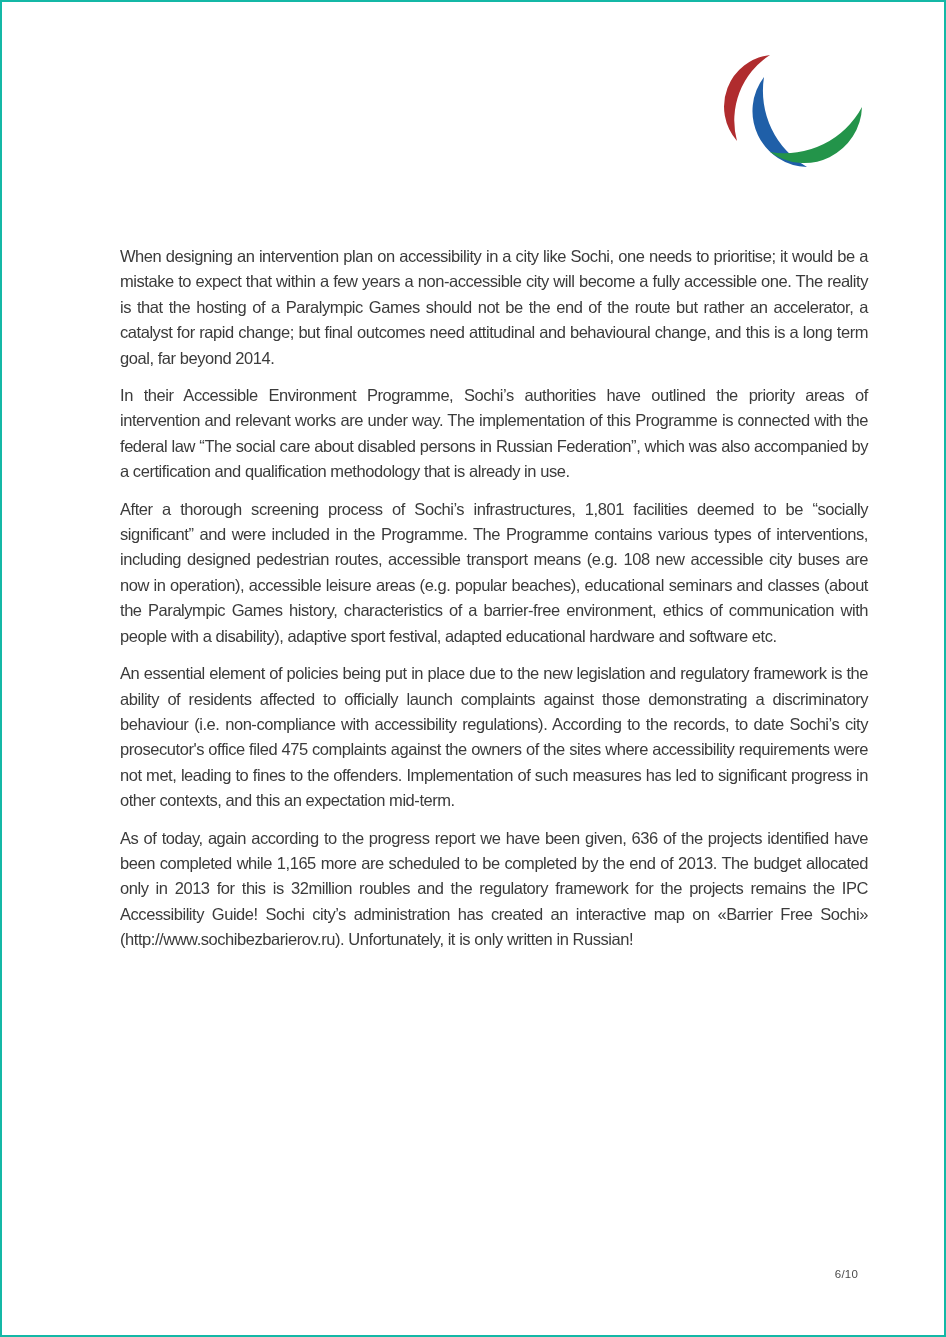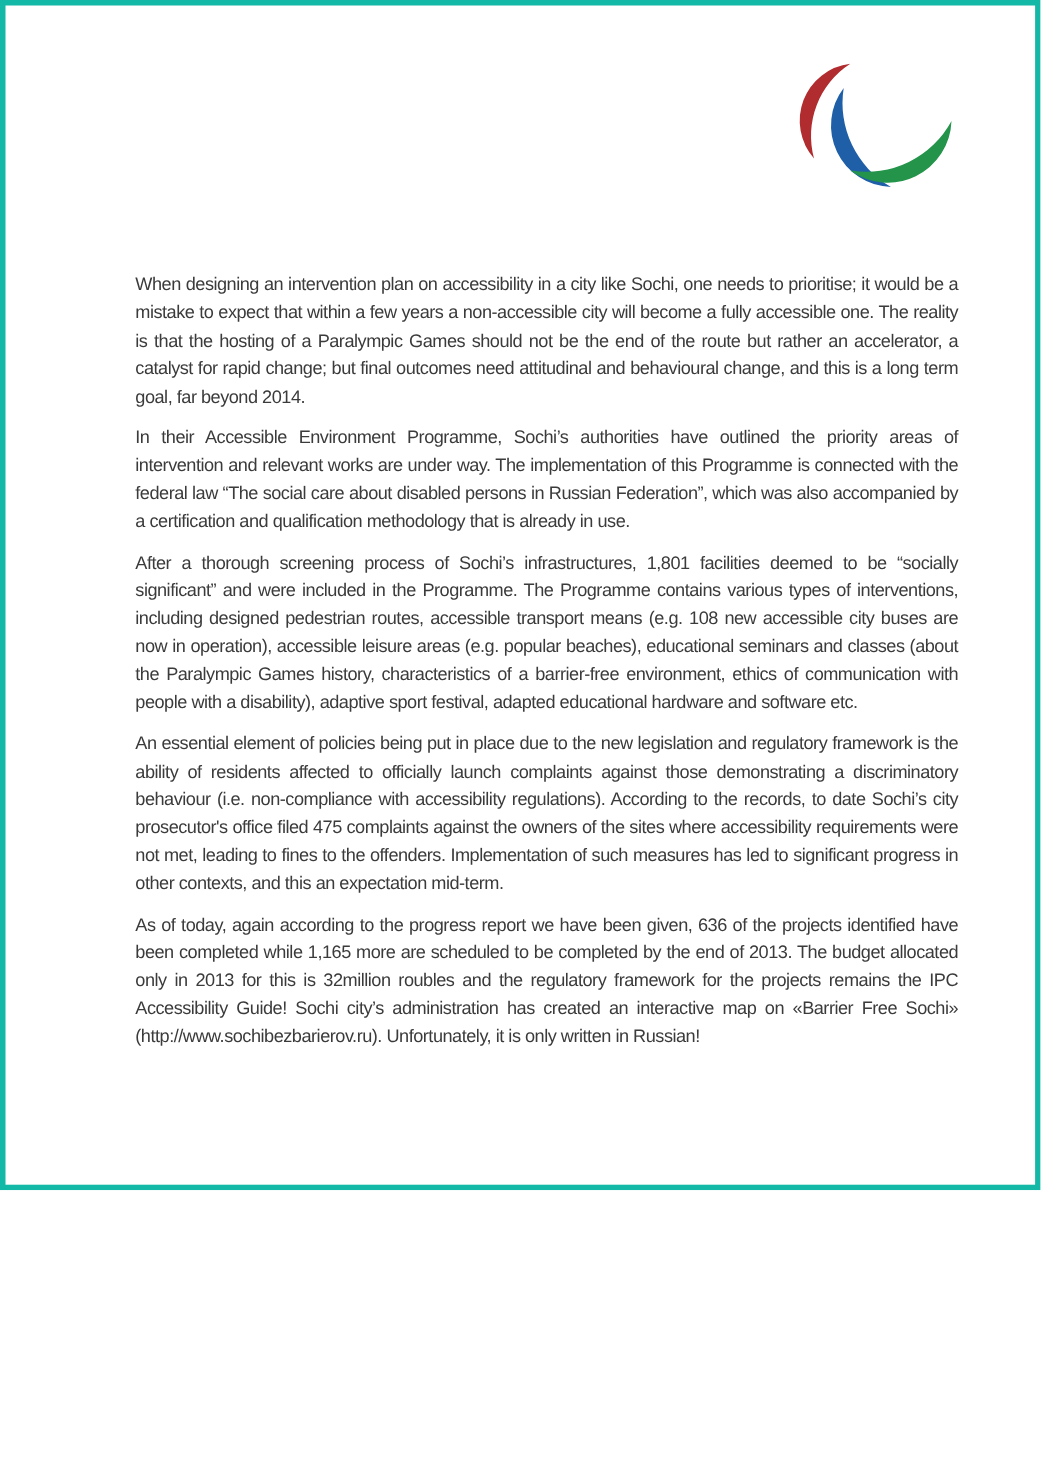--- a/index.html
+++ b/index.html
@@ -3,26 +3,26 @@
 <meta charset="utf-8">
 <style>
   html, body {
     margin: 0;
     padding: 0;
     background: #ffffff;
   }
   .page {
     position: relative;
     width: 946px;
-    height: 1082px;
+    height: 1337px;
     background: #ffffff;
     font-family: "Liberation Sans", sans-serif;
     overflow: hidden;
     box-sizing: border-box;
-    border: 5px solid #14b8a6;
+    border: 2px solid #14b8a6;
   }
   .logo {
     position: absolute;
     left: 690px;
     top: 45px;
     width: 200px;
     height: 150px;
   }
   .content {
     position: absolute;

